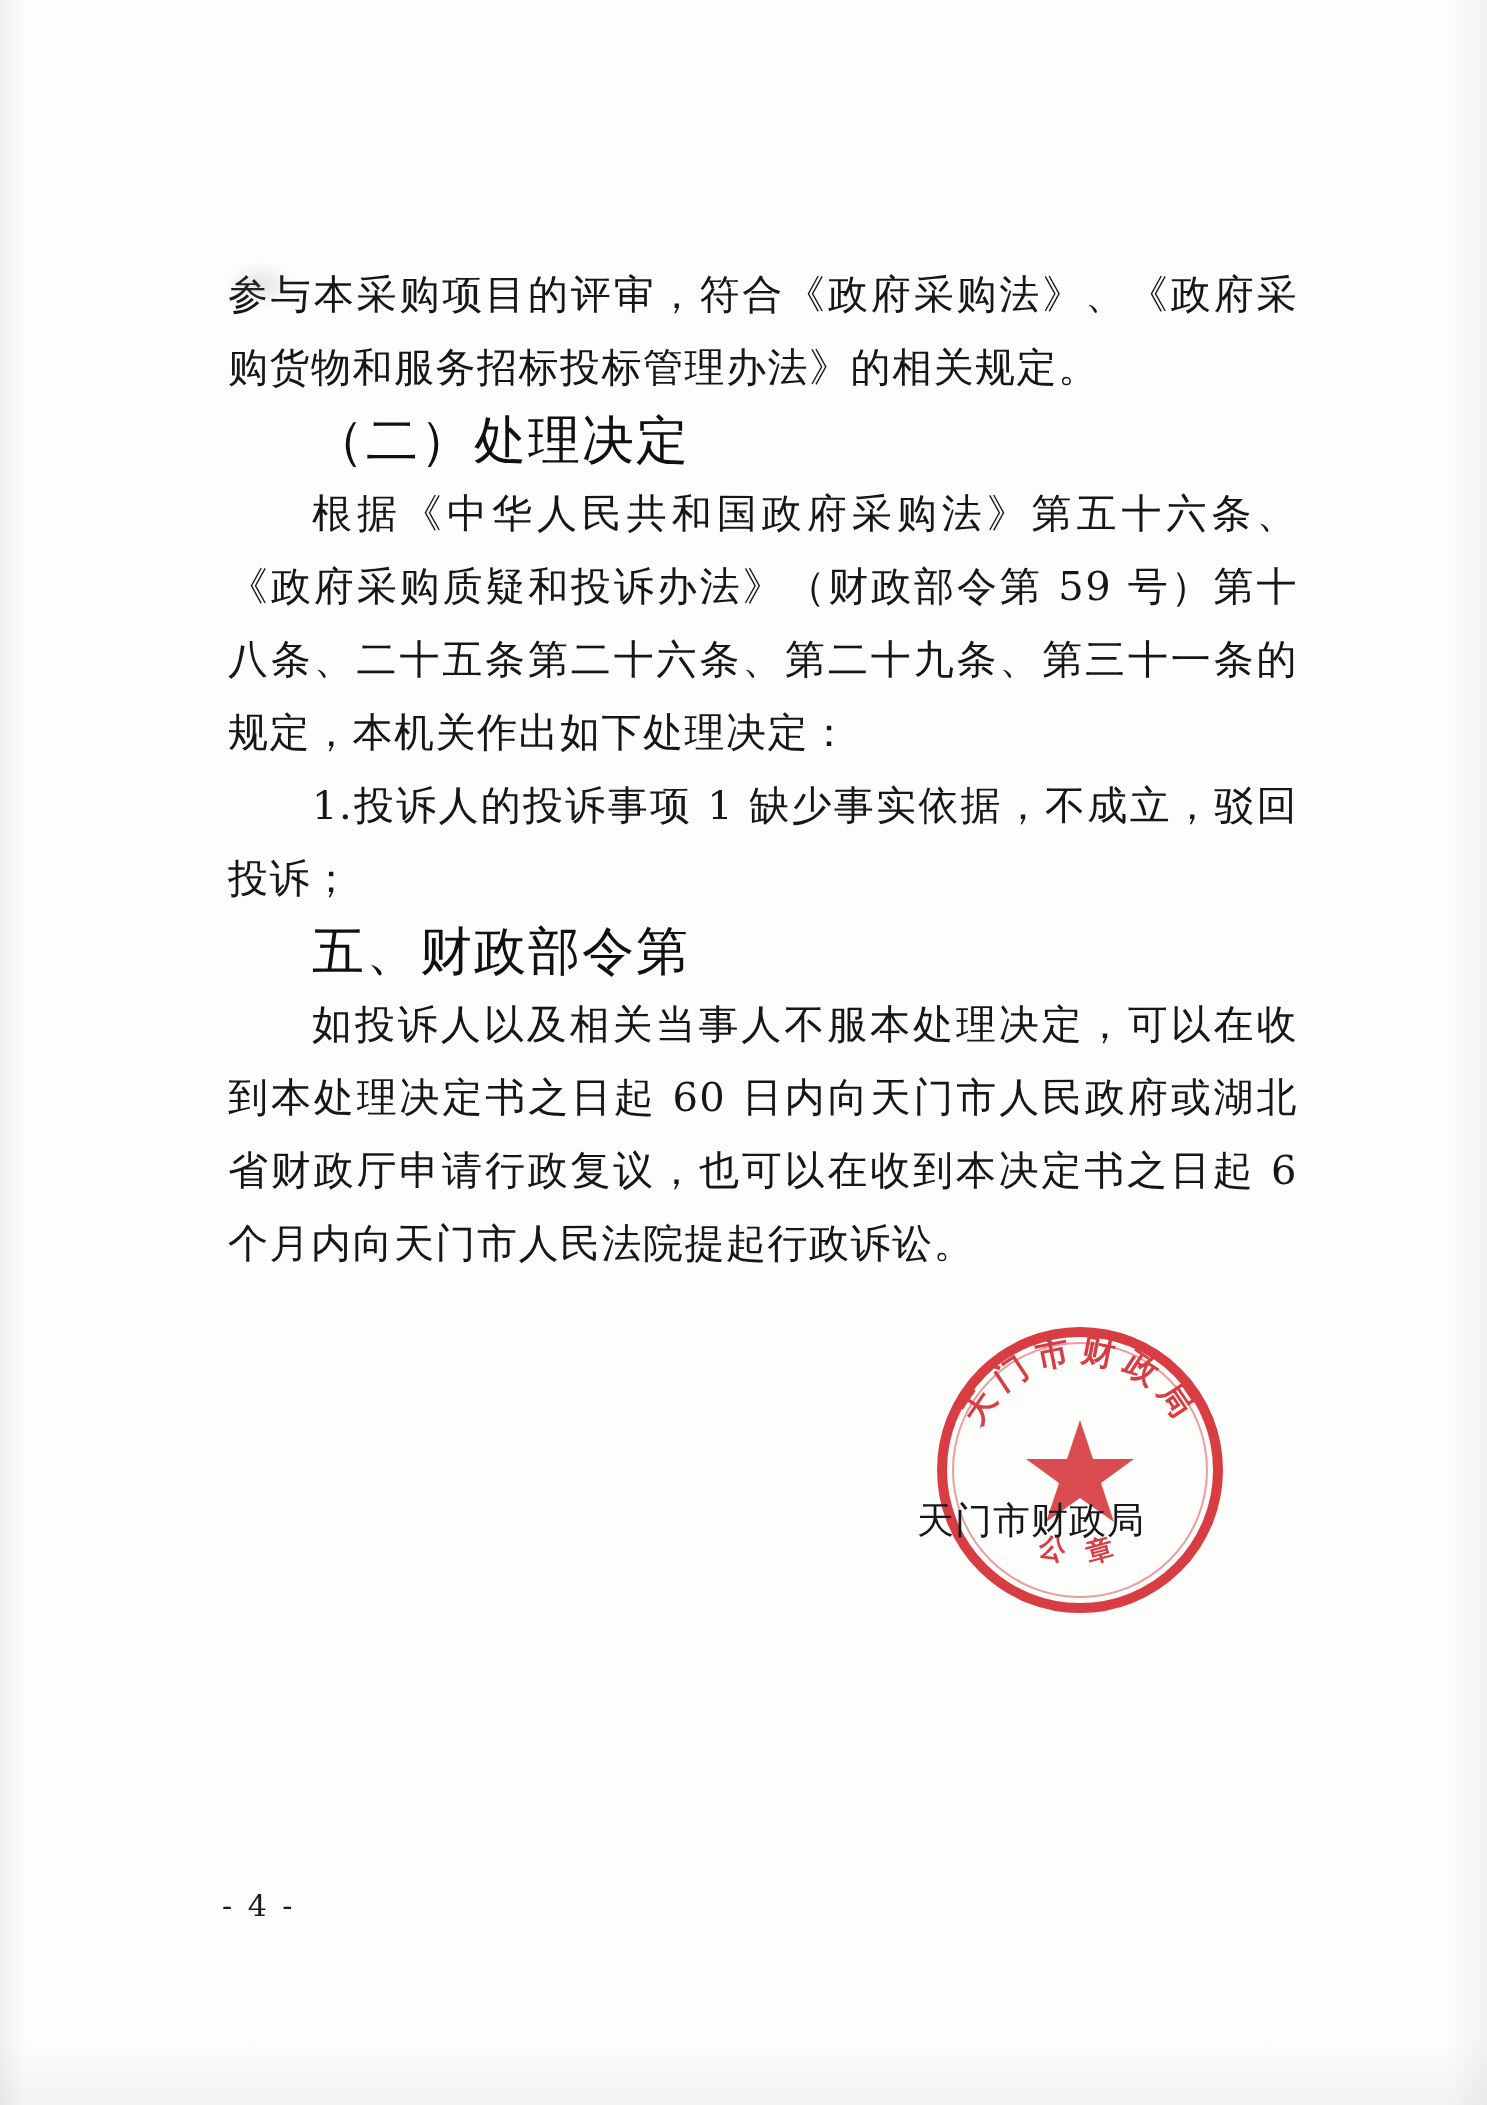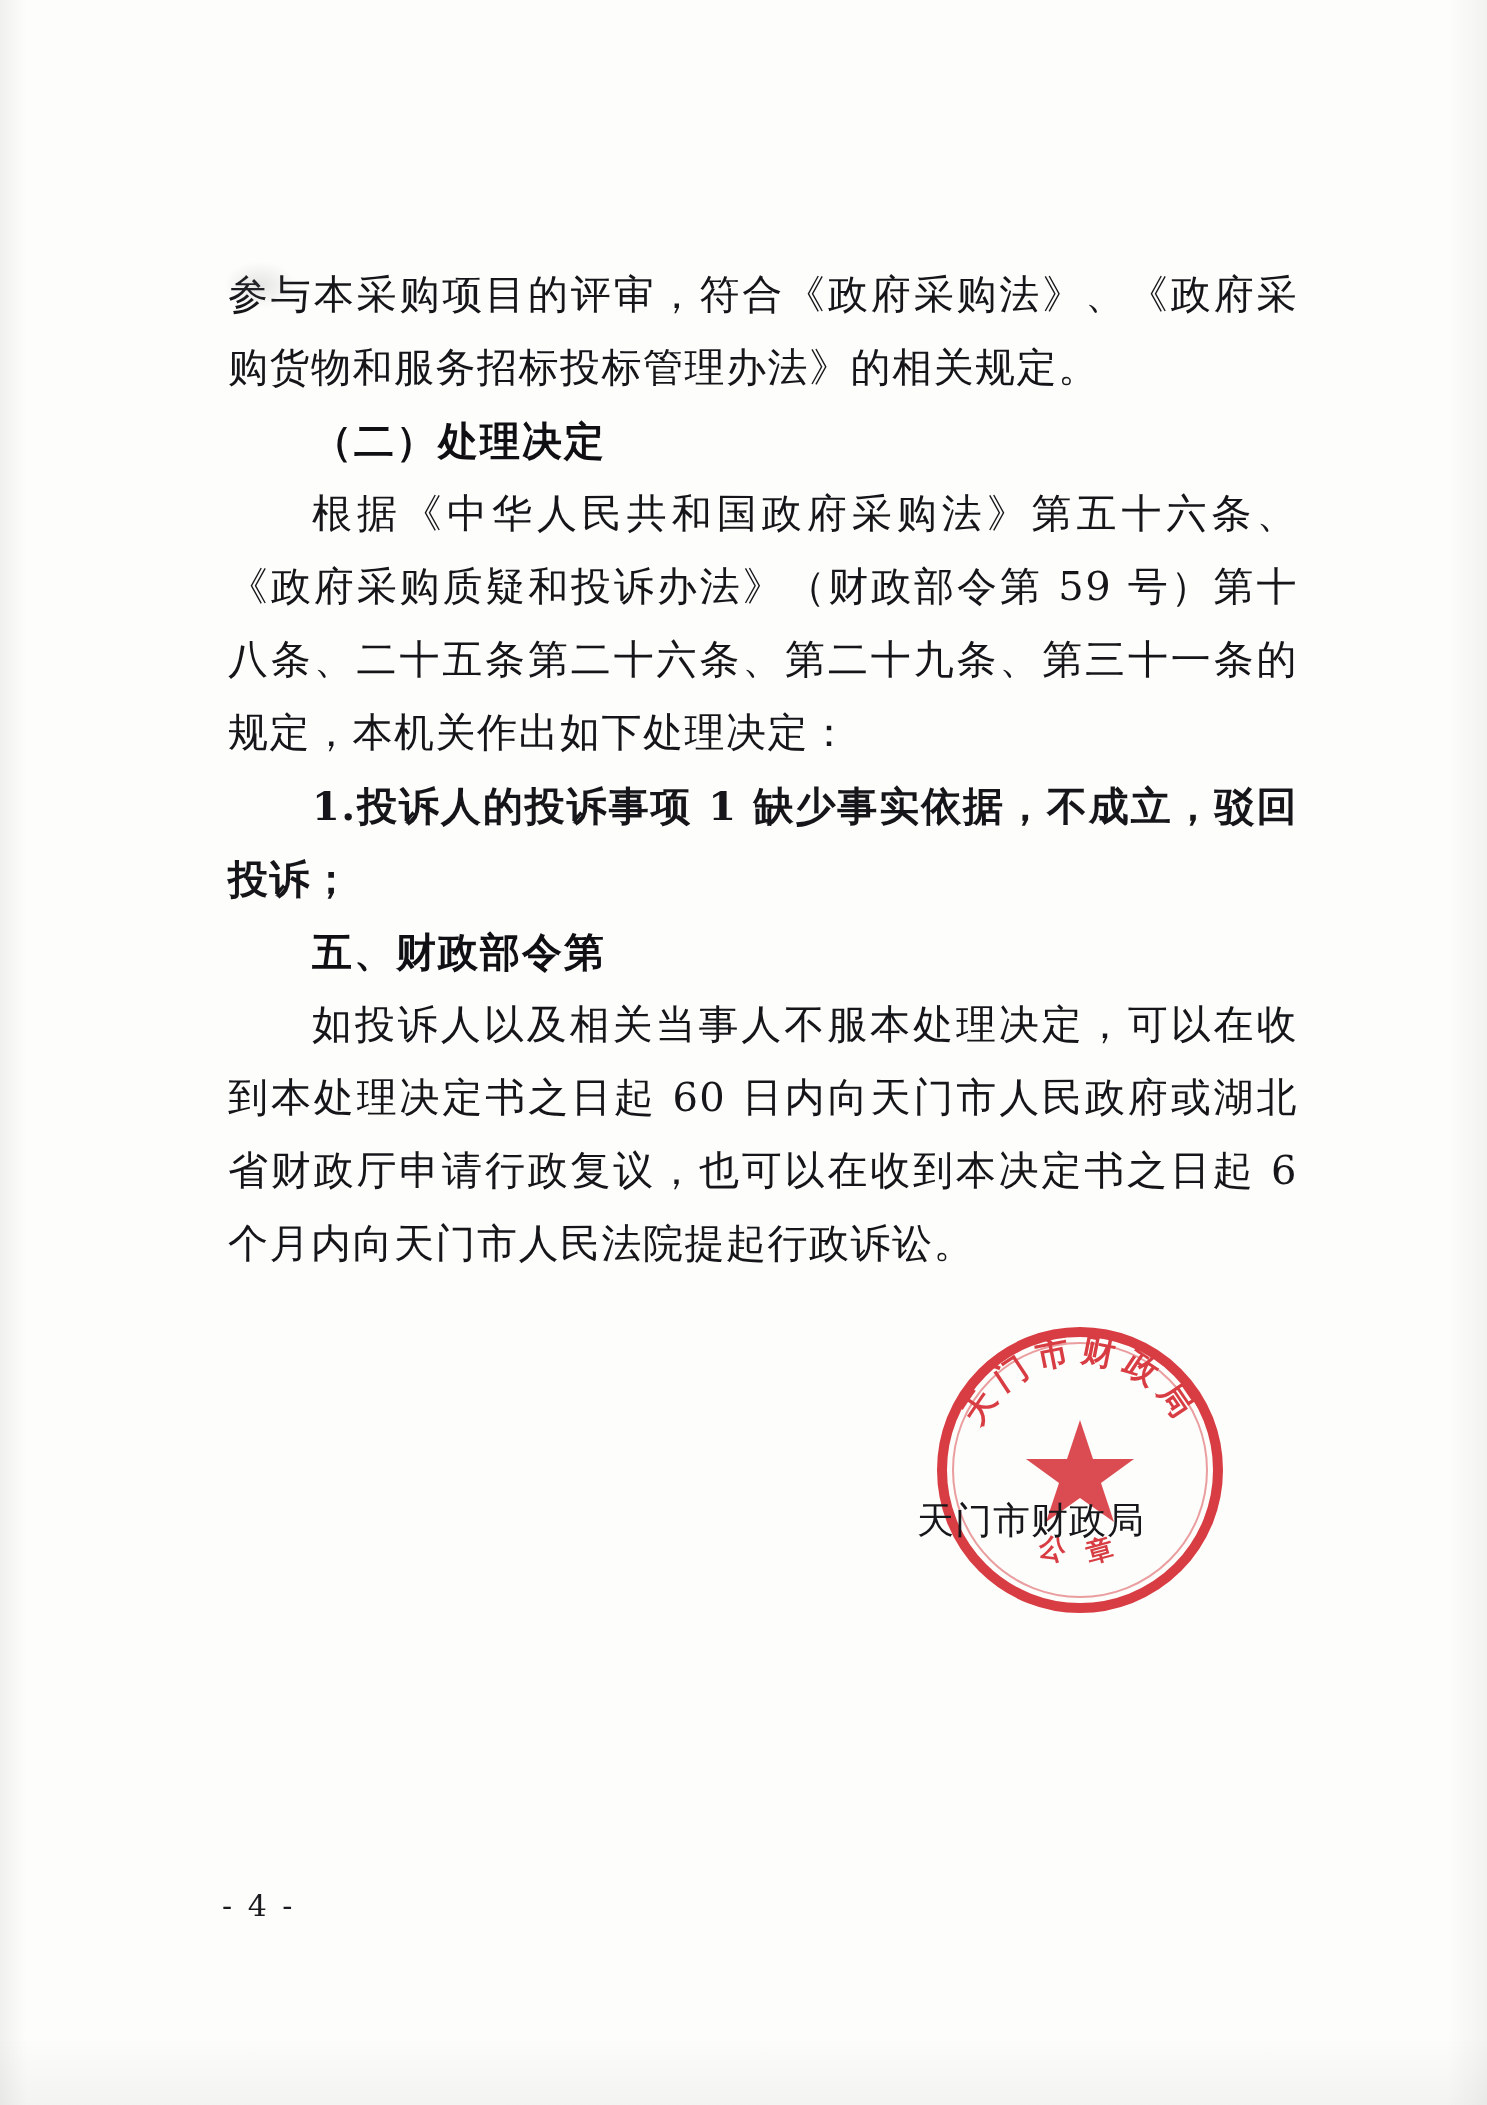--- a/index.html
+++ b/index.html
@@ -54,31 +54,31 @@
     line-height: 73px;
     letter-spacing: 1.5px;
     color: #16161a;
     text-align: justify;
     text-justify: inter-ideograph;
     margin: 0;
   }
   .indent2 { text-indent: 84px; }
 
   .heading {
-    font-size: 40px;
+    font-size: 52px;
     line-height: 73px;
     letter-spacing: 2px;
     color: #101014;
-    font-weight: bold;
+    font-weight: normal;
     margin: 0;
     text-indent: 84px;
   }
 
   .bold-item {
-    font-weight: bold;
+    font-weight: normal;
   }
 
   
   .sign-block {
     position: absolute;
     right: 170px;
     top: 1490px;
     width: 400px;
     text-align: left;
   }

